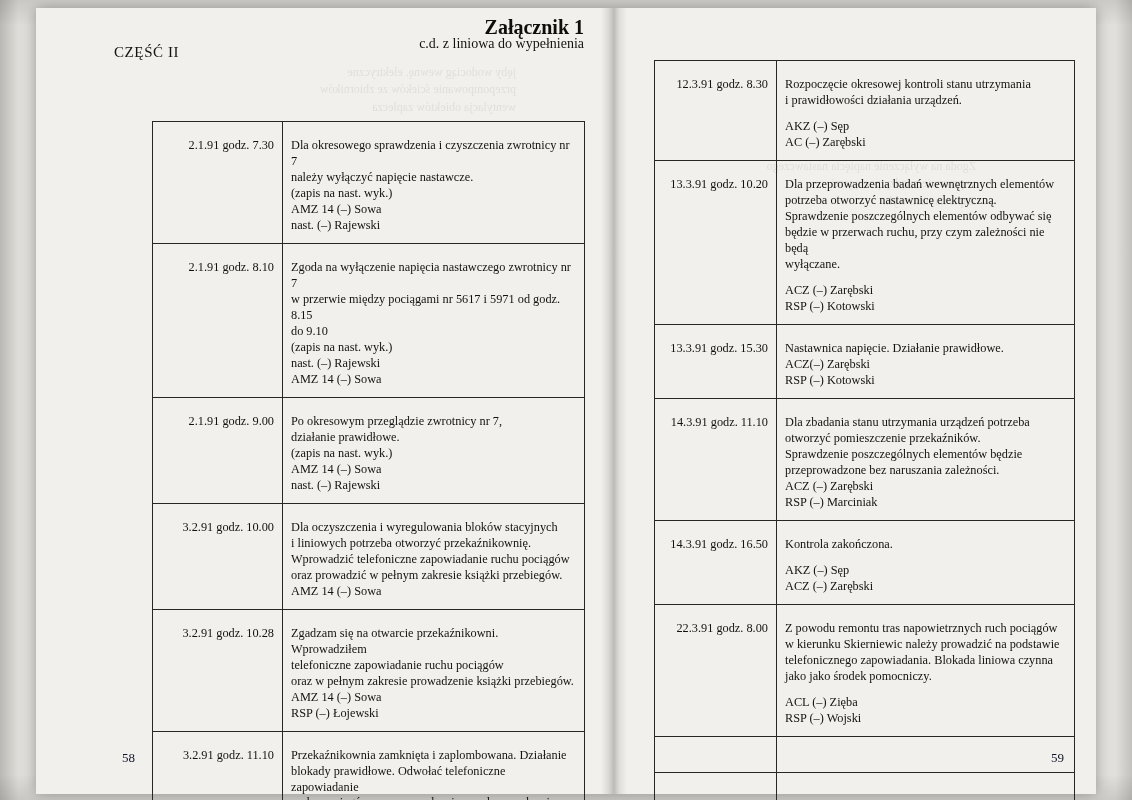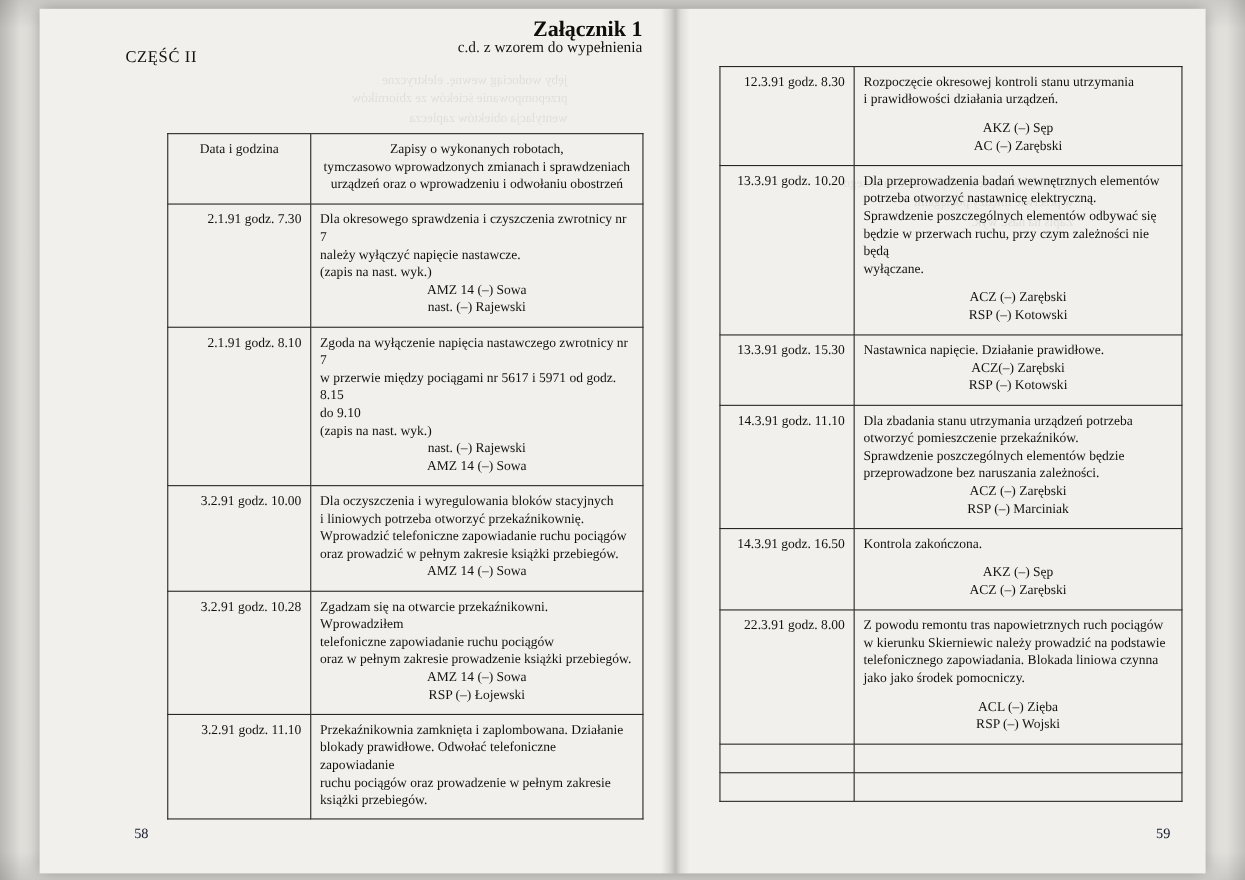--- a/index.html
+++ b/index.html
@@ -81,21 +81,21 @@
 
   
   table.doc {
     border-collapse: collapse;
     table-layout: fixed;
     color: #141210;
   }
   table.doc td {
     border: 1px solid #2a2722;
     vertical-align: top;
-    padding: 6px 8px 9px 8px;
+    padding: 16px 8px 9px 8px;
     font-size: 12.3px;
     line-height: 1.30;
   }
   .tbl-left {
     position: absolute;
     left: 116px;
     top: 113px;
     width: 432px;
   }
   .tbl-left col.c1 { width: 130px; }
@@ -118,21 +118,21 @@
   .head-when {
     text-align: center;
     padding-top: 10px;
   }
   .head-what {
     text-align: center;
     line-height: 1.38;
     padding-top: 10px;
   }
   .sig {
-    text-align: center;
+    text-align: left;
     margin-top: 0px;
   }
   .sig.gap { margin-top: 10px; }
   .body-text { white-space: pre-line; }
   .thin-row td { height: 10px; padding: 0; }
 
   .folio {
     position: absolute;
     font-size: 13px;
     color: #0f172a;
@@ -162,34 +162,28 @@
 przepompowanie ścieków ze zbiorników
 wentylacja obiektów zaplecza</div>
     <div class="ghost" style="left:640px; top:150px; width:300px;">Zgoda na wyłączenie napięcia nastawczego
 w przerwie między pociągami
 Zapis na nast. wyk.</div>
 
     <div class="leaf leaf-left">
 
       <div class="part-label">CZĘŚĆ II</div>
       <div class="annex-title">Załącznik 1</div>
-      <div class="annex-sub">c.d. z wzorem do wypełnienia</div>
+      <div class="annex-sub">c.d. z liniowa do wypełnienia</div>
 
       <table class="doc tbl-left">
         <colgroup>
             <col class="c1">
             <col class="c2">
           </colgroup>
         <tbody>
-          <tr>
-            <td class="head-when">Data i godzina</td>
-            <td class="head-what body-text">Zapisy o wykonanych robotach,
-tymczasowo wprowadzonych zmianach i sprawdzeniach
-urządzeń oraz o  wprowadzeniu i odwołaniu obostrzeń</td>
-          </tr>
 
           <tr>
             <td class="cell-when">2.1.91 godz. 7.30</td>
             <td>
               <div class="body-text">Dla okresowego sprawdzenia i czyszczenia zwrotnicy nr 7
 należy wyłączyć napięcie nastawcze.
 (zapis na nast. wyk.)</div>
               <div class="sig">AMZ 14 (–) Sowa</div>
               <div class="sig">nast. (–) Rajewski</div>
             </td>
@@ -200,20 +194,30 @@
             <td>
               <div class="body-text">Zgoda na wyłączenie napięcia nastawczego zwrotnicy nr 7
 w przerwie między pociągami nr 5617 i 5971 od godz. 8.15
 do 9.10
 (zapis na nast. wyk.)</div>
               <div class="sig">nast. (–) Rajewski</div>
               <div class="sig">AMZ 14 (–) Sowa</div>
             </td>
           </tr>
 
+          <tr>
+            <td class="cell-when">2.1.91 godz. 9.00</td>
+            <td>
+              <div class="body-text">Po okresowym przeglądzie zwrotnicy nr 7,
+działanie prawidłowe.
+(zapis na nast. wyk.)</div>
+              <div class="sig">AMZ 14 (–) Sowa</div>
+              <div class="sig">nast. (–) Rajewski</div>
+            </td>
+          </tr>
 
           <tr>
             <td class="cell-when">3.2.91 godz. 10.00</td>
             <td>
               <div class="body-text">Dla oczyszczenia i wyregulowania bloków stacyjnych
 i liniowych potrzeba otworzyć przekaźnikownię.
 Wprowadzić telefoniczne zapowiadanie ruchu pociągów
 oraz prowadzić w pełnym zakresie książki przebiegów.</div>
               <div class="sig">AMZ 14 (–) Sowa</div>
             </td>

